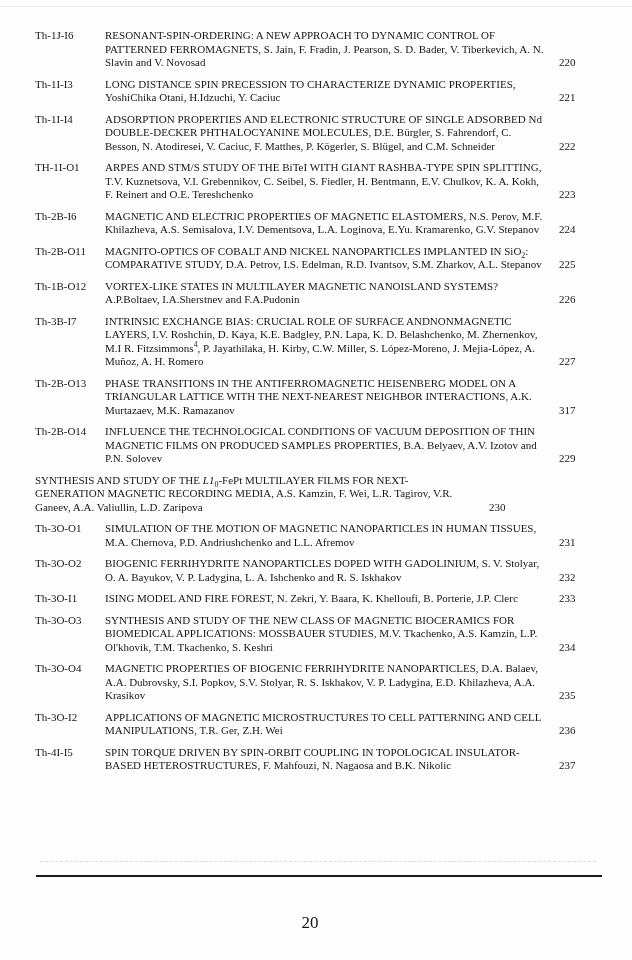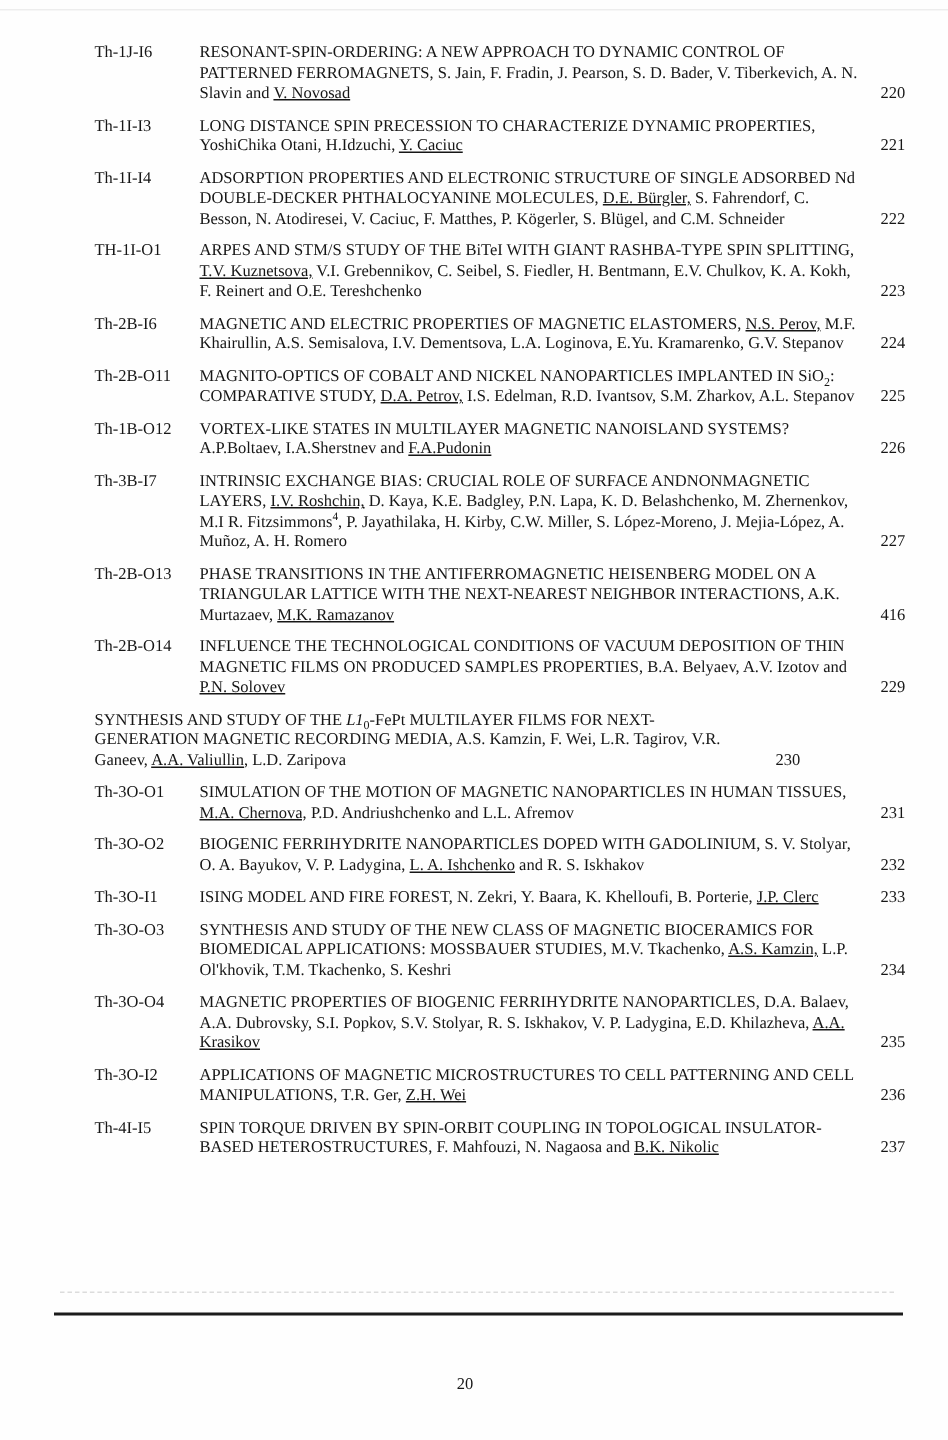--- a/index.html
+++ b/index.html
@@ -29,21 +29,20 @@
     top: 29px;
     left: 35px;
     width: 565px;
     display: flex;
     flex-direction: column;
     row-gap: 8px;
   }
   .entry {
     display: flex;
     align-items: stretch;
-    margin-left: 28px;
   }
   .code {
     flex: none;
     width: 70px;
     font-size: 11px;
     line-height: 13.5px;
     white-space: nowrap;
   }
   .title {
     flex: none;
@@ -52,21 +51,21 @@
     line-height: 13.5px;
   }
   .pageno {
     flex: none;
     margin-left: 12px;
     width: 36px;
     align-self: flex-end;
     font-size: 11px;
     line-height: 13.5px;
   }
-  .seg-u { text-decoration: underline; text-underline-offset: 1px; }
+  .seg-u { text-underline-offset: 1px; }
   .seg-i { font-style: italic; }
   .seg-sub { vertical-align: sub; font-size: 8px; line-height: 0; }
   .seg-sup { vertical-align: super; font-size: 7.5px; line-height: 0; }
   .artifact-dashes {
     position: absolute;
     top: 861px;
     left: 40px;
     width: 556px;
     border-top: 1px dashed #dcdcdc;
   }
@@ -77,21 +76,21 @@
     width: 566px;
     height: 2px;
     background: #1b1b1b;
   }
   .footer-pagenum {
     position: absolute;
     top: 916px;
     left: 0;
     width: 620px;
     text-align: center;
-    font-size: 11px;
+    font-size: 17px;
     line-height: 14px;
   }
 </style>
 </head>
 <body>
 
 <div class="page">
   <div class="top-rule"></div>
 
   <div class="entries">
@@ -114,21 +113,21 @@
   </div>
 
   <div class="entry">
     <div class="code">TH-1I-O1</div>
     <div class="title"><span>ARPES AND STM/S STUDY OF THE BiTeI WITH GIANT RASHBA-TYPE SPIN SPLITTING, </span><span class="seg-u">T.V. Kuznetsova,</span><span> V.I. Grebennikov, C. Seibel, S. Fiedler, H. Bentmann, E.V. Chulkov, K. A. Kokh, F. Reinert and O.E. Tereshchenko</span></div>
     <div class="pageno">223</div>
   </div>
 
   <div class="entry">
     <div class="code">Th-2B-I6</div>
-    <div class="title"><span>MAGNETIC AND ELECTRIC PROPERTIES OF MAGNETIC ELASTOMERS, </span><span class="seg-u">N.S. Perov,</span><span> M.F. Khairullin, A.S. Semisalova, I.V. Dementsova, L.A. Loginova, E.Yu. Kramarenko, G.V. Stepanov</span></div>
+    <div class="title"><span>MAGNETIC AND ELECTRIC PROPERTIES OF MAGNETIC ELASTOMERS, </span><span class="seg-u">N.S. Perov,</span><span> M.F. Khilazheva, A.S. Semisalova, I.V. Dementsova, L.A. Loginova, E.Yu. Kramarenko, G.V. Stepanov</span></div>
     <div class="pageno">224</div>
   </div>
 
   <div class="entry">
     <div class="code">Th-2B-O11</div>
     <div class="title"><span>MAGNITO-OPTICS OF COBALT AND NICKEL NANOPARTICLES IMPLANTED IN SiO</span><span class="seg-sub">2</span><span>: COMPARATIVE STUDY, </span><span class="seg-u">D.A. Petrov,</span><span> I.S. Edelman, R.D. Ivantsov, S.M. Zharkov, A.L. Stepanov</span></div>
     <div class="pageno">225</div>
   </div>
 
   <div class="entry">
@@ -139,21 +138,21 @@
 
   <div class="entry">
     <div class="code">Th-3B-I7</div>
     <div class="title"><span>INTRINSIC EXCHANGE BIAS: CRUCIAL ROLE OF SURFACE ANDNONMAGNETIC LAYERS, </span><span class="seg-u">I.V. Roshchin,</span><span> D. Kaya, K.E. Badgley, P.N. Lapa, K. D. Belashchenko, M. Zhernenkov, M.I R. Fitzsimmons</span><span class="seg-sup">4</span><span>, P. Jayathilaka,  H. Kirby, C.W. Miller, S. López-Moreno, J. Mejia-López, A. Muñoz, A. H. Romero</span></div>
     <div class="pageno">227</div>
   </div>
 
   <div class="entry">
     <div class="code">Th-2B-O13</div>
     <div class="title"><span>PHASE TRANSITIONS IN THE ANTIFERROMAGNETIC HEISENBERG MODEL ON A TRIANGULAR LATTICE WITH THE NEXT-NEAREST NEIGHBOR INTERACTIONS, A.K. Murtazaev, </span><span class="seg-u">M.K. Ramazanov</span></div>
-    <div class="pageno">416</div>
+    <div class="pageno">317</div>
   </div>
 
   <div class="entry">
     <div class="code">Th-2B-O14</div>
     <div class="title"><span>INFLUENCE THE TECHNOLOGICAL CONDITIONS OF VACUUM DEPOSITION OF THIN MAGNETIC FILMS ON PRODUCED SAMPLES PROPERTIES, B.A. Belyaev, A.V. Izotov and </span><span class="seg-u">P.N. Solovev</span></div>
     <div class="pageno">229</div>
   </div>
 
   <div class="entry">
     <div class="title"><span>SYNTHESIS AND STUDY OF THE </span><span class="seg-i">L1</span><span class="seg-sub">0</span><span>-FePt MULTILAYER FILMS FOR NEXT-GENERATION MAGNETIC RECORDING MEDIA, A.S. Kamzin, F. Wei, L.R. Tagirov, V.R. Ganeev, </span><span class="seg-u">A.A. Valiullin,</span><span> L.D. Zaripova</span></div>

